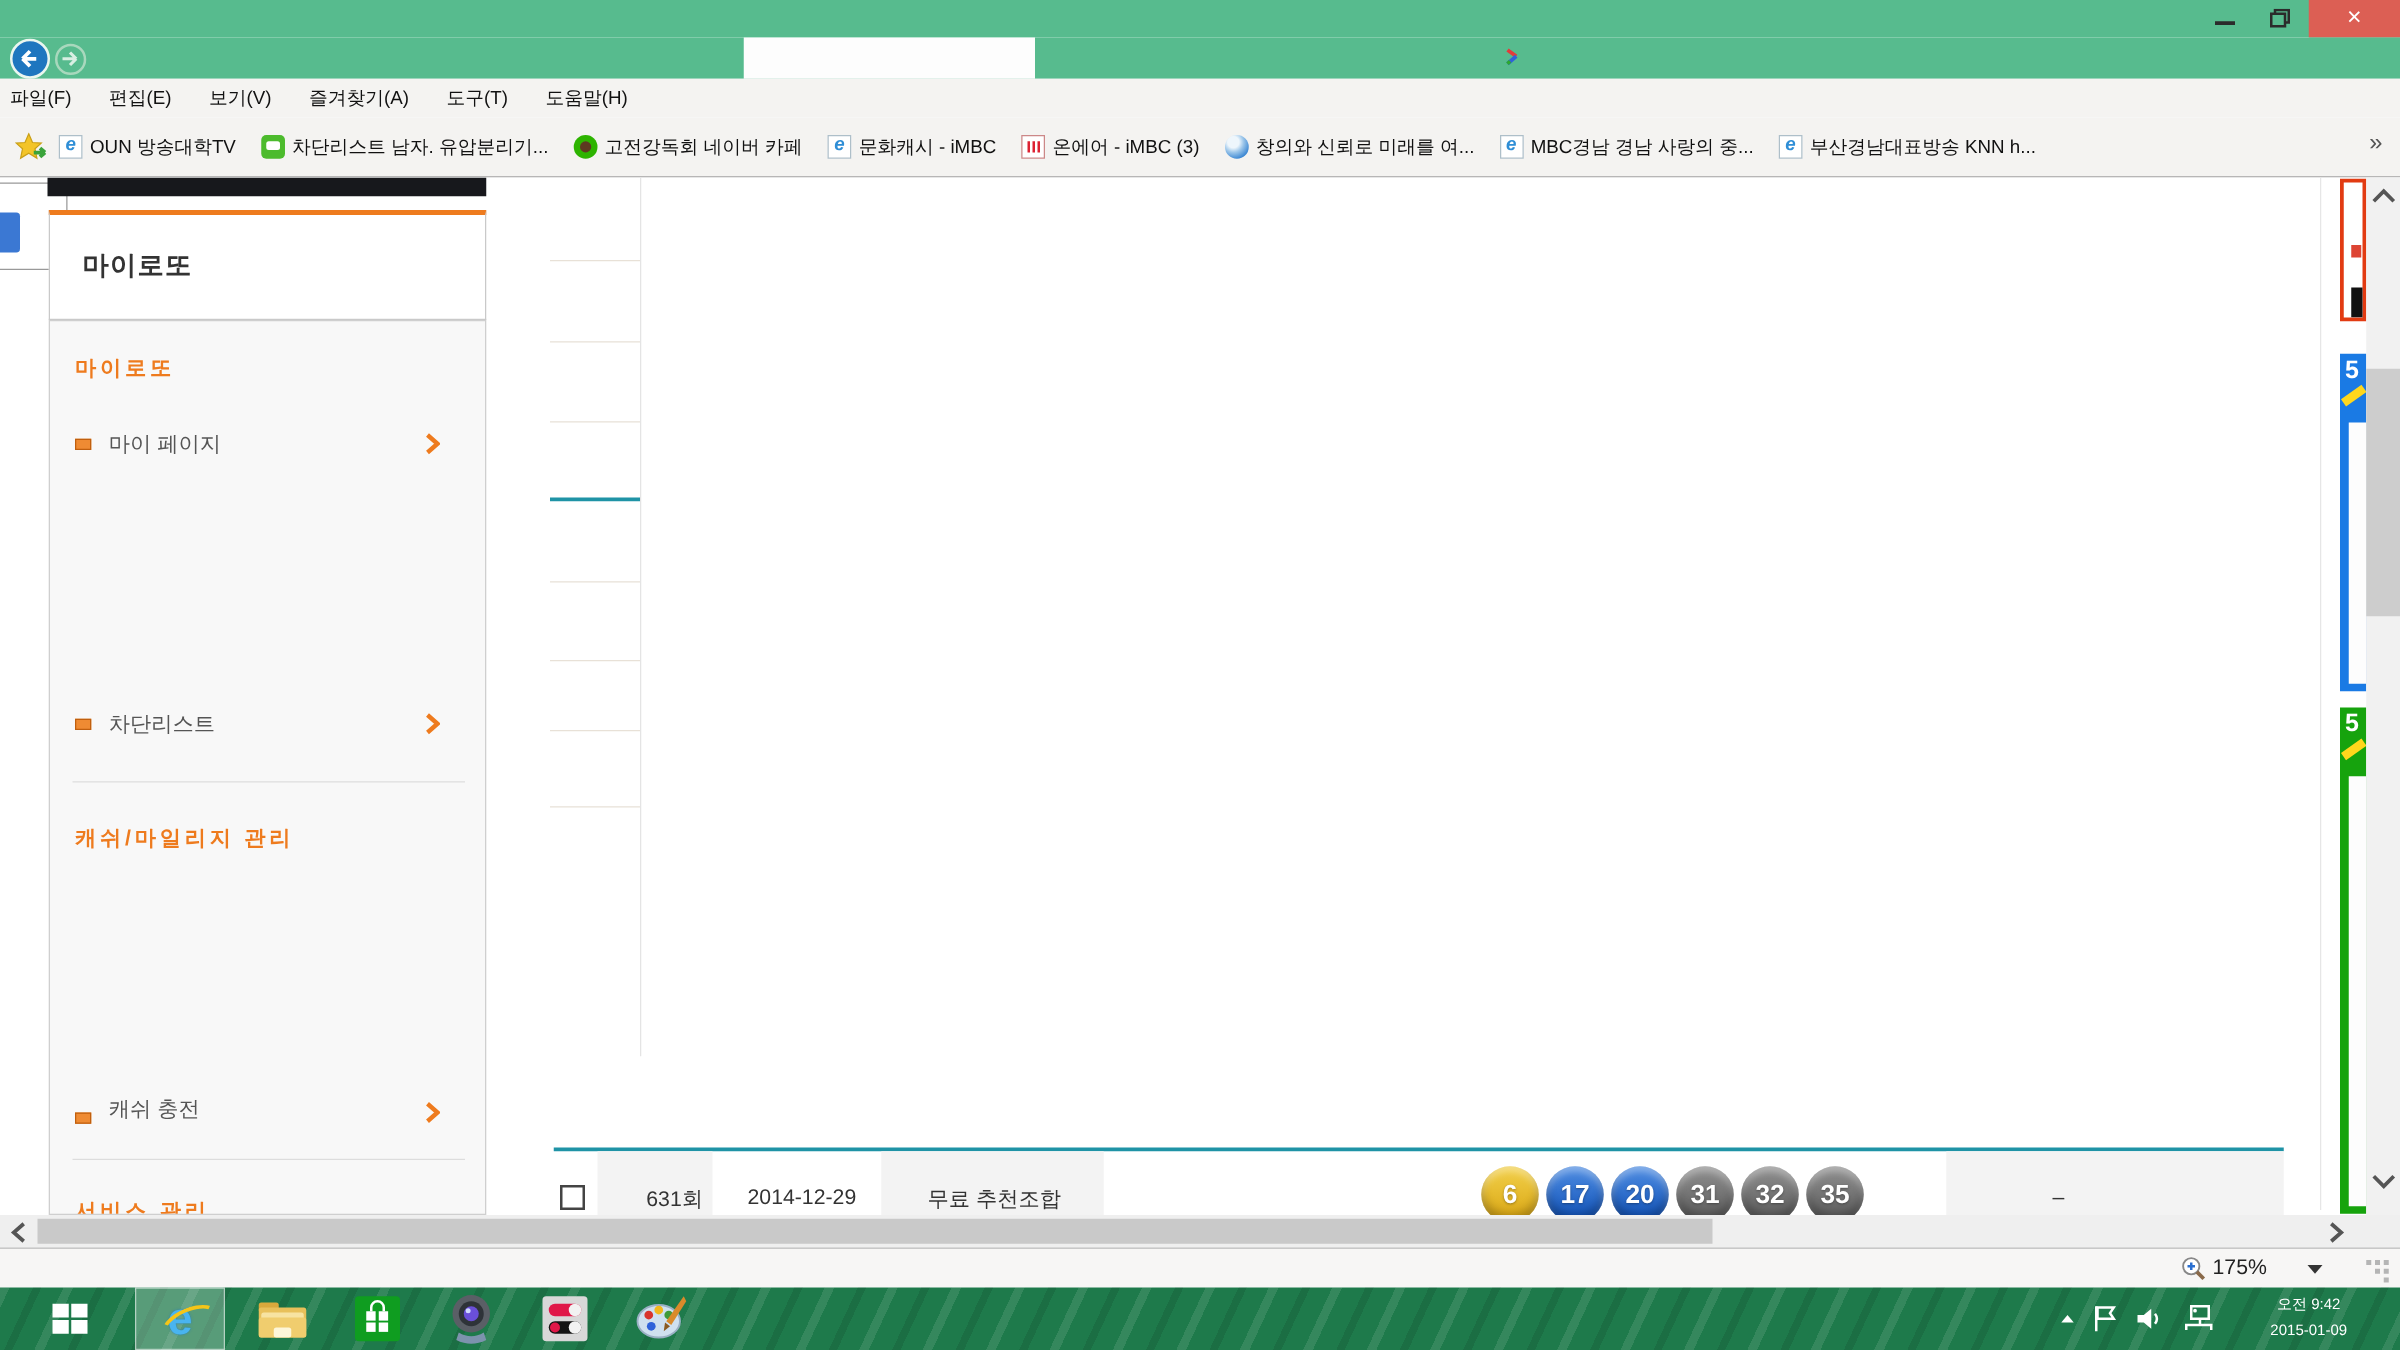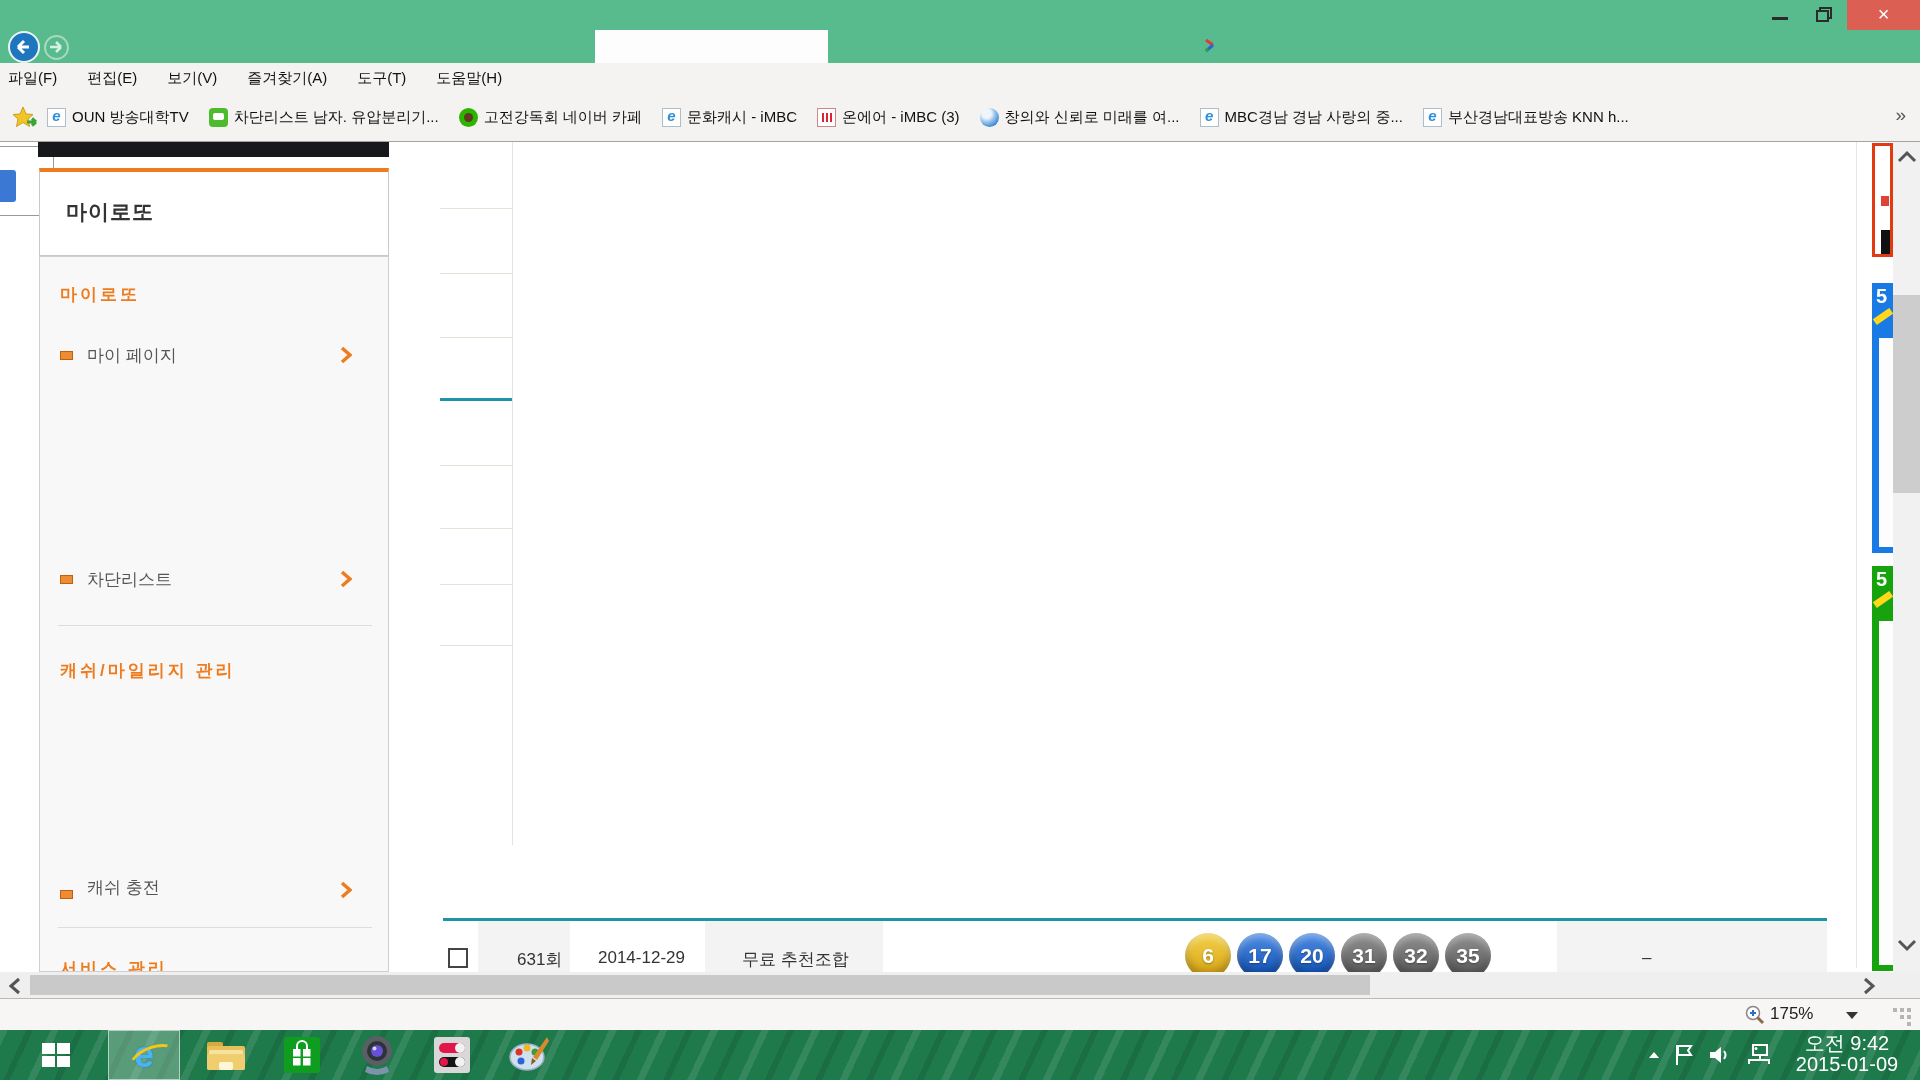--- a/index.html
+++ b/index.html
@@ -134,21 +134,21 @@
     box-sizing:border-box;}
   .winlogo{display:grid;grid-template-columns:13px 13px;grid-template-rows:11px 11px;gap:2px;}
   .winlogo i{background:#fff;}
   .ie-e{font-size:36px;font-weight:bold;color:#bfe3f7;position:relative;line-height:36px;
     text-shadow:0 0 2px #2a7fb8;color:#49b4ef;}
   .ie-e::after{content:"";position:absolute;left:-6px;top:9px;width:44px;height:22px;
     border:3px solid transparent;border-top-color:#f5c518;border-radius:50%;
     transform:rotate(-22deg);}
   .tile{width:36px;height:36px;border-radius:3px;position:relative;}
   .tray{position:absolute;top:0;height:50px;display:flex;align-items:center;gap:13px;}
-  .clock{position:absolute;left:1786px;top:3px;width:122px;color:#fff;font-size:20px;
+  .clock{position:absolute;left:1786px;top:3px;width:122px;color:#fff;font-size:12px;
     line-height:21px;text-align:center;}
 </style>
 </head>
 <body>
 
 <div class="abs titlebar">
   <div class="abs cap-min"></div>
   <svg class="abs cap-restore" width="18" height="16">
     <rect x="4" y="1" width="11" height="10" fill="none" stroke="#2b2b2b" stroke-width="2"></rect>
     <rect x="1" y="4" width="11" height="10" fill="#57bb8e" stroke="#2b2b2b" stroke-width="2"></rect>

